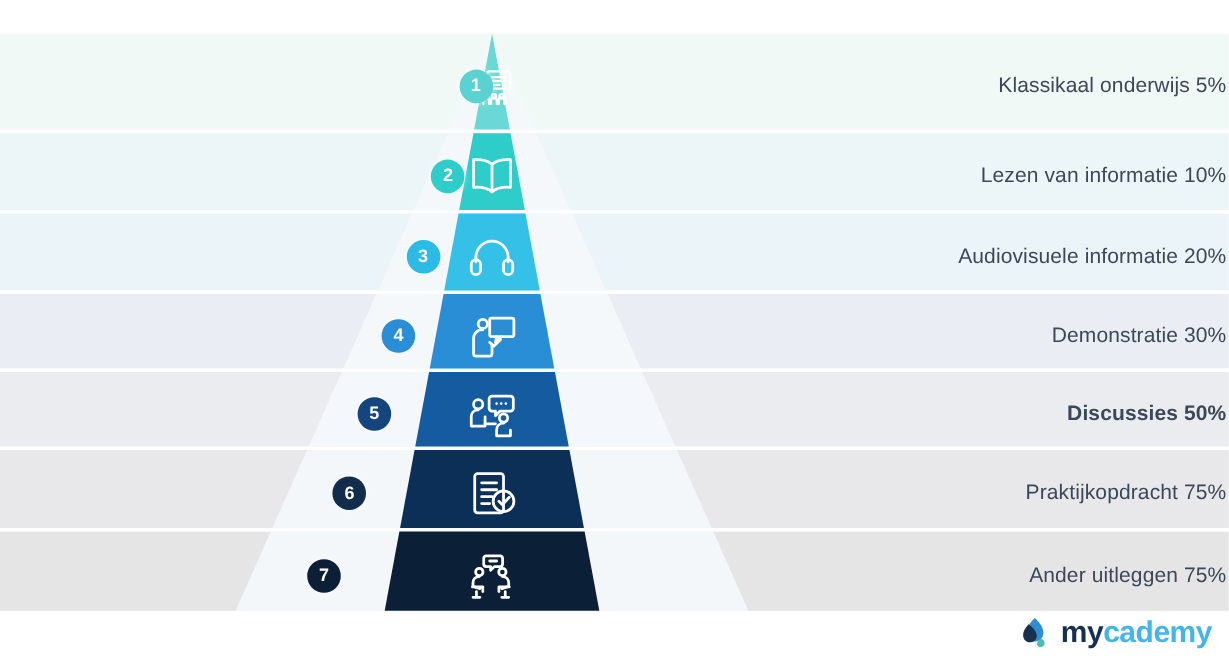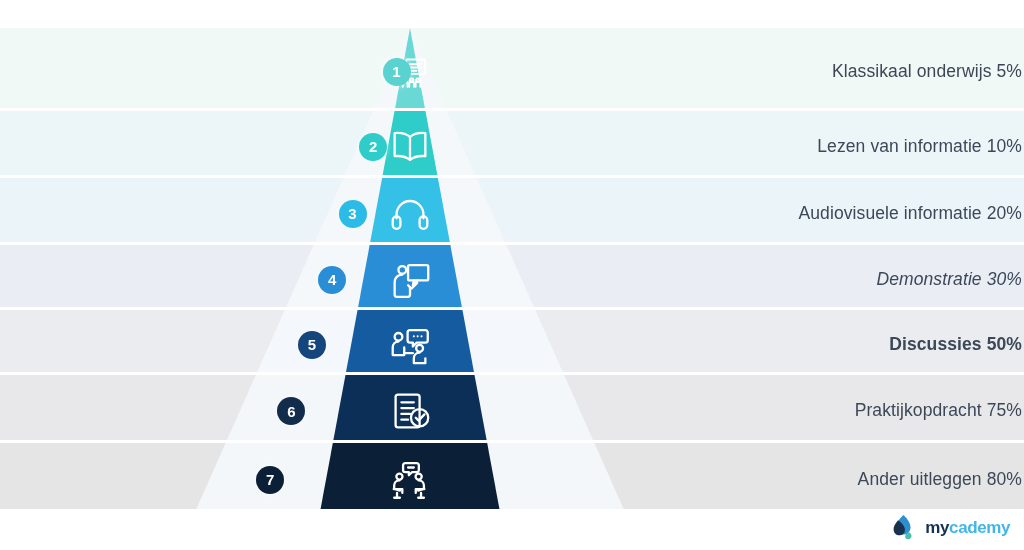--- a/index.html
+++ b/index.html
@@ -40,21 +40,21 @@
     line-height:1;
     box-shadow:0 0 6px rgba(255,255,255,.55);
   }
 
   
   #logo{
     position:absolute;right:14px;bottom:8px;
     display:flex;align-items:center;gap:7px;
   }
   #logo-text{
-    font-size:17px;font-weight:bold;letter-spacing:-.4px;line-height:1;
+    font-size:25px;font-weight:bold;letter-spacing:-.4px;line-height:1;
   }
   .lg-my{color:#16314f;}
   .lg-cademy{color:#43b6e8;}
 </style>
 </head>
 <body>
 
 <div id="stage">
 
   <div id="bands">
@@ -165,24 +165,24 @@
       <div class="badge" style="left: 318.056px; top: 265.5px; width: 28px; height: 28px; background: rgb(42, 142, 214); font-size: 15px;">4</div>
       <div class="badge" style="left: 297.911px; top: 330.5px; width: 28px; height: 28px; background: rgb(20, 69, 125); font-size: 15px;">5</div>
       <div class="badge" style="left: 277.302px; top: 397px; width: 28px; height: 28px; background: rgb(18, 44, 76); font-size: 15px;">6</div>
       <div class="badge" style="left: 256.072px; top: 465.5px; width: 28px; height: 28px; background: rgb(11, 31, 54); font-size: 15px;">7</div>
     </div>
 
   <div id="labels">
       <div class="row-label" style="top: 62.5px;">Klassikaal onderwijs 5%</div>
       <div class="row-label" style="top: 137.5px;">Lezen van informatie 10%</div>
       <div class="row-label" style="top: 204.5px; text-align: right;">Audiovisuele informatie 20%</div>
-      <div class="row-label" style="top: 270.5px; font-style: italic;">Demonstratie 30%</div>
+      <div class="row-label" style="top: 270.5px;">Demonstratie 30%</div>
       <div class="row-label" style="top: 335.5px; font-weight: bold;">Discussies 50%</div>
       <div class="row-label" style="top: 402px;">Praktijkopdracht 75%</div>
-      <div class="row-label" style="top: 470.5px;">Ander uitleggen 80%</div>
+      <div class="row-label" style="top: 470.5px;">Ander uitleggen 75%</div>
     </div>
 
   <div id="logo">
     <svg width="30" height="30" viewBox="0 0 40 40">
       <path d="M20.5 4 C27 10 30 15.5 30 20.5 C30 26 26 30 20.5 30 C15 30 11 26 11 20.5 C11 15.5 14 10 20.5 4 Z" fill="#2d8fd0"></path>
       <path d="M13.5 11 C9 16 7 20 7.5 24 C8 28.5 11.5 31.5 16 31 C20.5 30.4 23 27 22.5 22.5 C22 18.5 18.5 14.5 13.5 11 Z" fill="#17314f"></path>
       <path d="M27 27 C24 28.5 22.5 31 23 33.5 C23.5 36 26 37 28.5 36 C31 35 32 32.5 31 30 C30.3 28.4 28.8 27.2 27 27 Z" fill="#4bbfa8"></path>
     </svg>
     <div id="logo-text">
       <span class="lg-my">my</span><span class="lg-cademy">cademy</span>

